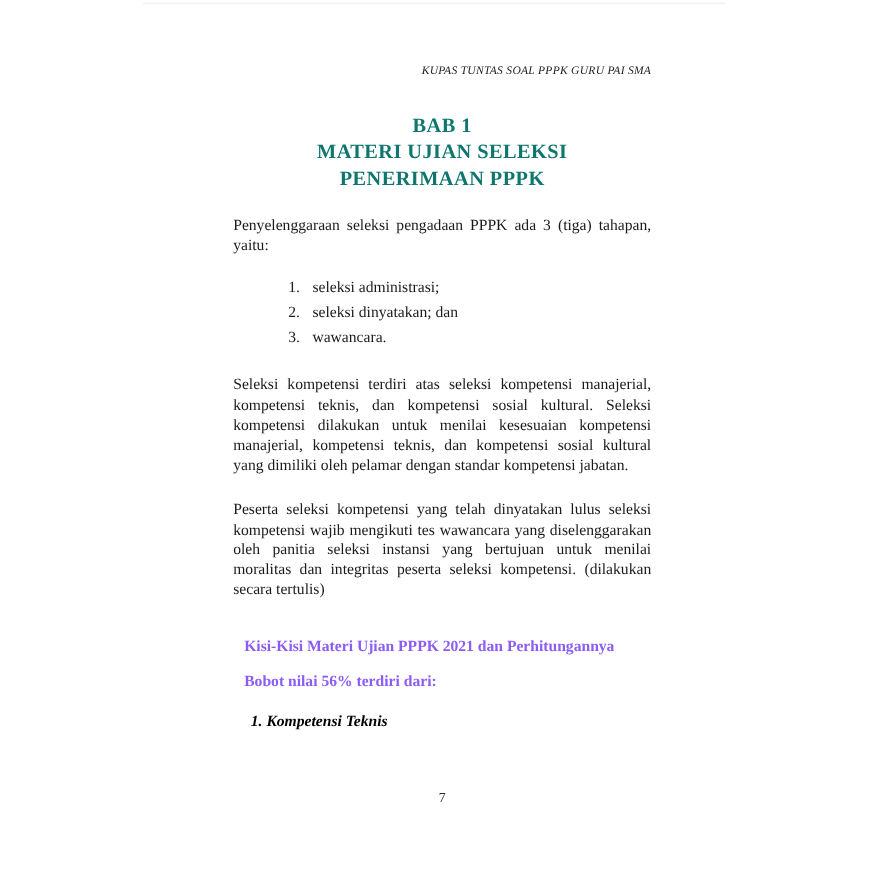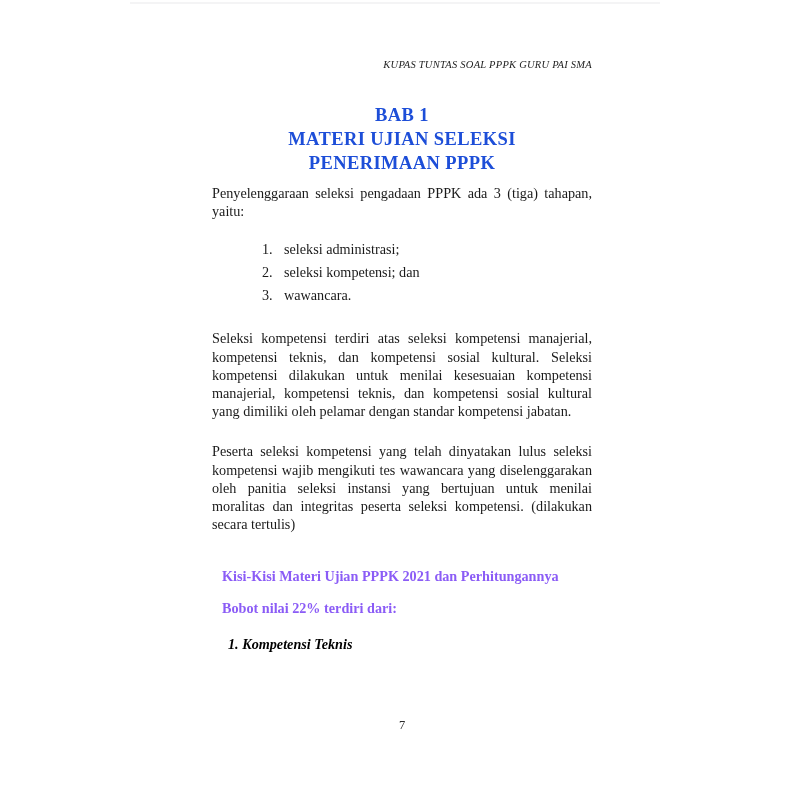--- a/index.html
+++ b/index.html
@@ -54,27 +54,27 @@
     left: 212px;
     top: 103px;
     width: 380px;
     text-align: center;
   }
   .title-line {
     font-weight: bold;
     font-size: 18.5px;
     line-height: 24px;
     letter-spacing: 0.4px;
-    color: #1d4ed8;
+    color: #0f766e;
   }
 
   .body-area {
     position: absolute;
     left: 212px;
-    top: 184px;
+    top: 196px;
     width: 380px;
   }
 
   p.para {
     margin: 0;
     text-align: justify;
     text-justify: inter-word;
     font-size: 14.2px;
     line-height: 18.2px;
     color: #1a1a1a;
@@ -156,41 +156,41 @@
 
     <div class="gap-after-intro"></div>
 
     <ol class="steps">
       <li>
         <span class="marker">1.</span>
         <span class="item-text">seleksi administrasi;</span>
       </li>
       <li>
         <span class="marker">2.</span>
-        <span class="item-text">seleksi kompetensi; dan</span>
+        <span class="item-text">seleksi dinyatakan; dan</span>
       </li>
       <li>
         <span class="marker">3.</span>
         <span class="item-text">wawancara.</span>
       </li>
     </ol>
 
     <div class="gap-block"></div>
 
     <p class="para">Seleksi kompetensi terdiri atas seleksi kompetensi manajerial, kompetensi teknis, dan kompetensi sosial kultural. Seleksi kompetensi dilakukan untuk menilai kesesuaian kompetensi manajerial, kompetensi teknis, dan kompetensi sosial kultural yang dimiliki oleh pelamar dengan standar kompetensi jabatan.</p>
 
     <div class="gap-block"></div>
 
     <p class="para">Peserta seleksi kompetensi yang telah dinyatakan lulus seleksi kompetensi wajib mengikuti tes wawancara yang diselenggarakan oleh panitia seleksi instansi yang bertujuan untuk menilai moralitas dan integritas peserta seleksi kompetensi. (dilakukan secara tertulis)</p>
 
     <div class="gap-block"></div>
 
     <p class="heading-bold">Kisi-Kisi Materi Ujian PPPK 2021 dan Perhitungannya</p>
 
-    <p class="heading-bold">Bobot nilai 22% terdiri dari:</p>
+    <p class="heading-bold">Bobot nilai 56% terdiri dari:</p>
 
     <p class="heading-bold-italic">1. Kompetensi Teknis</p>
 
 
   </div>
 
   <div class="folio">7</div>
 
 </div>
 

